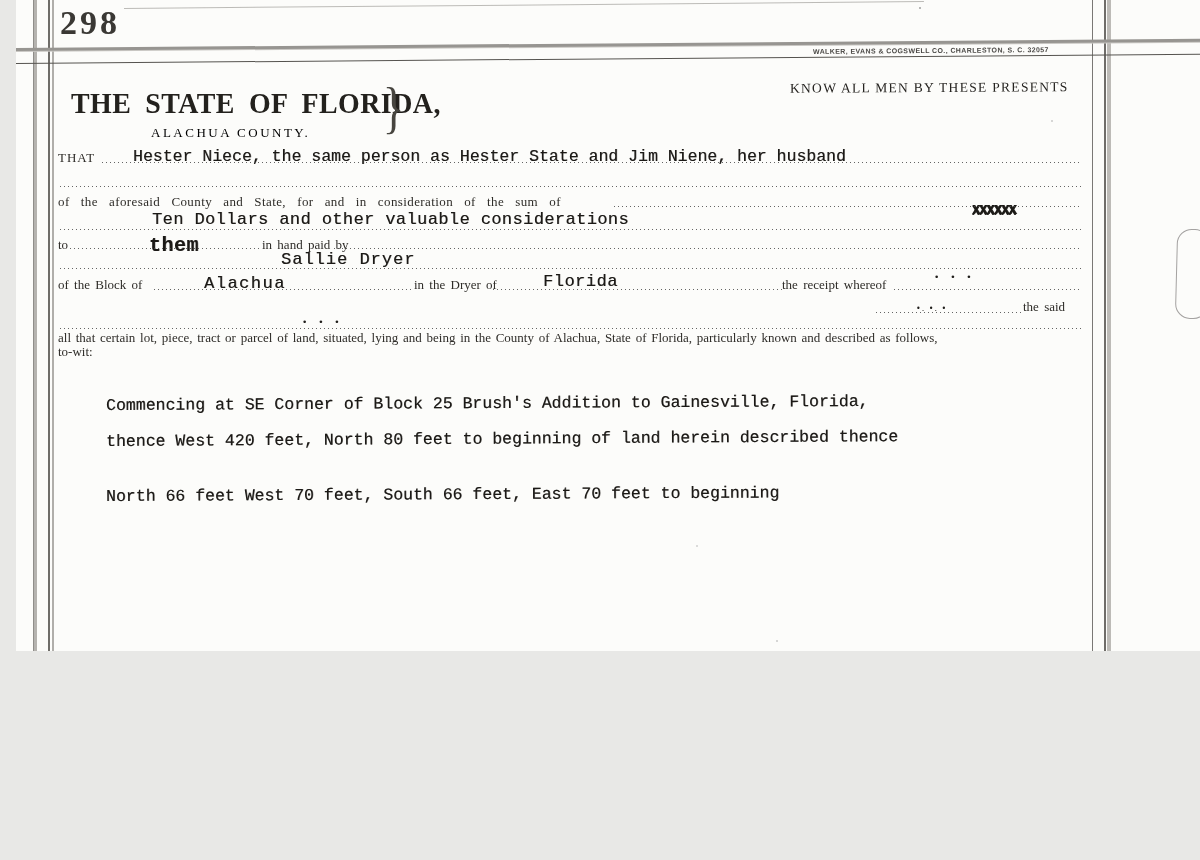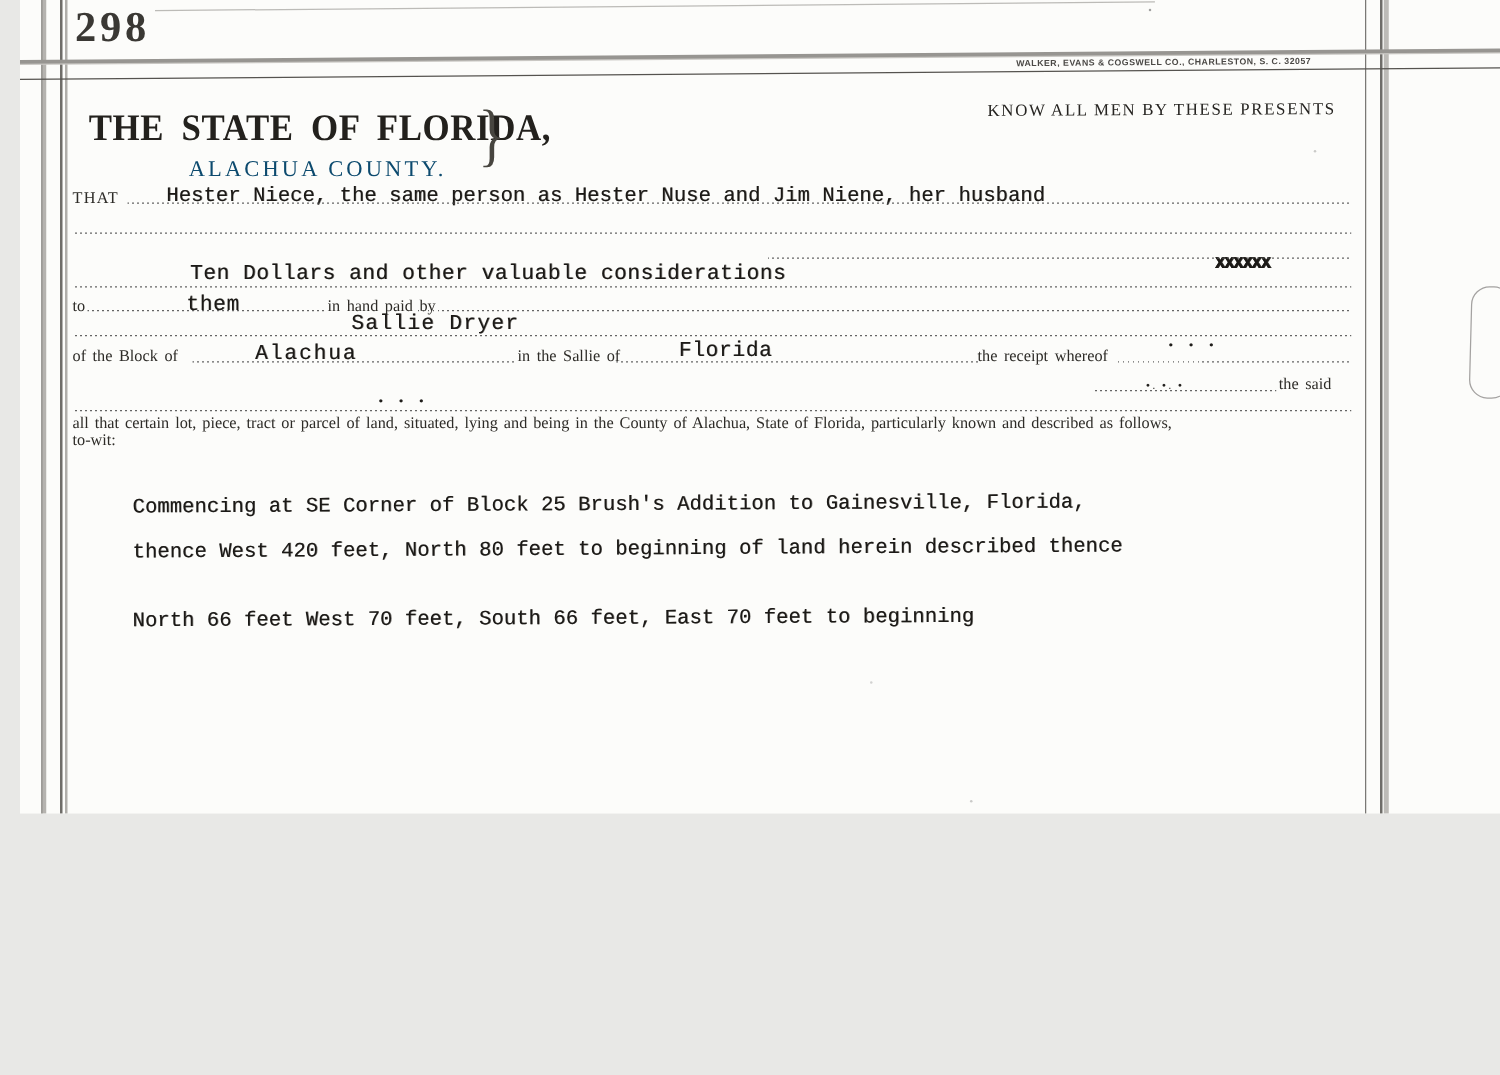--- a/index.html
+++ b/index.html
@@ -61,49 +61,50 @@
   <div class="hrule" style="top:63px;width:1200px;height:1.4px;background:#55534f;transform:rotate(-0.45deg);"></div>
 
   <div class="abs" style="left:44px;top:4px;font-size:34px;font-weight:700;letter-spacing:3px;color:#3a3834;">298</div>
 
   <div class="abs" style="left:797px;top:47px;font-family:'Liberation Sans',sans-serif;font-size:7px;font-weight:bold;letter-spacing:.4px;color:#4b4946;transform:rotate(-0.45deg);">WALKER, EVANS &amp; COGSWELL CO., CHARLESTON, S. C.   32057</div>
 
   <div class="abs" style="left:774px;top:80px;font-size:13.5px;letter-spacing:1.3px;color:#262421;transform:rotate(-0.3deg);white-space:nowrap;">KNOW ALL MEN BY THESE PRESENTS</div>
 
   <div class="abs title" style="left:55px;top:86px;">THE STATE OF FLORIDA,</div>
   <div class="abs" style="left:364px;top:80px;font-size:56px;font-weight:400;color:#47453f;line-height:1;transform:scaleX(.8);">}</div>
-  <div class="abs" style="left:135px;top:125px;font-size:18px;letter-spacing:2.5px;color:#0c4a6e;">ALACHUA COUNTY.</div>
+  <div class="abs" style="left:135px;top:125px;font-size:13px;letter-spacing:2.5px;color:#000000;">ALACHUA COUNTY.</div>
 
   <div class="lbl" style="left:42px;top:151px;letter-spacing:1px;">THAT</div>
   <div class="leader" style="left:86px;top:162px;width:979px;"></div>
-  <div class="typed" style="left:117px;top:149px;font-size:16.5px;letter-spacing:0;">Hester Niece, the same person as Hester Nuse and Jim Niene, her husband</div>
+  <div class="typed" style="left:117px;top:149px;font-size:16.5px;letter-spacing:0;">Hester Niece, the same person as Hester State and Jim Niene, her husband</div>
 
   <div class="leader" style="left:44px;top:186px;width:1021px;"></div>
 
+  <div class="lbl" style="left:42px;top:195px;word-spacing:7.5px;letter-spacing:.4px;">of the aforesaid County and State, for and in consideration of the sum of</div>
   <div class="leader" style="left:598px;top:206px;width:467px;"></div>
 
   <div class="leader" style="left:44px;top:229px;width:1021px;"></div>
   <div class="typed" style="left:136px;top:211px;font-size:17px;letter-spacing:.4px;">Ten Dollars and other valuable considerations</div>
   <div class="typed" style="left:956px;top:204px;font-size:13px;font-weight:bold;letter-spacing:-.5px;text-shadow:1px 0 0 #2b2925,0 .6px 0 #2b2925;">XXXXXX</div>
 
   <div class="leader" style="left:54px;top:248px;width:191px;"></div>
   <div class="leader" style="left:318px;top:248px;width:747px;"></div>
   <div class="lbl" style="left:42px;top:238px;text-align:center;">to</div>
-  <div class="typed" style="left:133px;top:236px;font-size:17px;letter-spacing:.5px;">them</div>
+  <div class="typed" style="left:133px;top:236px;font-size:20px;letter-spacing:.5px;font-weight:bold;">them</div>
   <div class="lbl" style="left:246px;top:238px;word-spacing:2px;">in hand paid by</div>
 
   <div class="leader" style="left:44px;top:268px;width:1021px;"></div>
   <div class="typed" style="left:265px;top:251px;font-size:17px;letter-spacing:1px;">Sallie Dryer</div>
 
   <div class="leader" style="left:138px;top:289px;width:258px;"></div>
   <div class="leader" style="left:477px;top:289px;width:290px;"></div>
   <div class="leader" style="left:878px;top:289px;width:187px;"></div>
   <div class="lbl" style="left:42px;top:278px;word-spacing:2px;">of the Block of</div>
   <div class="typed" style="left:188px;top:275px;font-size:17px;letter-spacing:1.5px;">Alachua</div>
-  <div class="lbl" style="left:398px;top:278px;word-spacing:2px;">in the Sallie of</div>
+  <div class="lbl" style="left:398px;top:278px;word-spacing:2px;">in the Dryer of</div>
   <div class="typed" style="left:527px;top:273px;font-size:17px;letter-spacing:.5px;">Florida</div>
   <div class="lbl" style="left:766px;top:278px;word-spacing:2px;">the receipt whereof</div>
   <div class="marks" style="left:918px;top:273px;font-size:9px;">• • •</div>
 
   <div class="leader" style="left:860px;top:312px;width:145px;"></div>
   <div class="marks" style="left:900px;top:305px;font-size:8px;letter-spacing:1px;">•. •. •</div>
   <div class="lbl" style="left:1007px;top:300px;word-spacing:2px;">the said</div>
 
   <div class="marks" style="left:286px;top:318px;font-size:9px;">• • •</div>
   <div class="leader" style="left:44px;top:328px;width:1021px;"></div>

